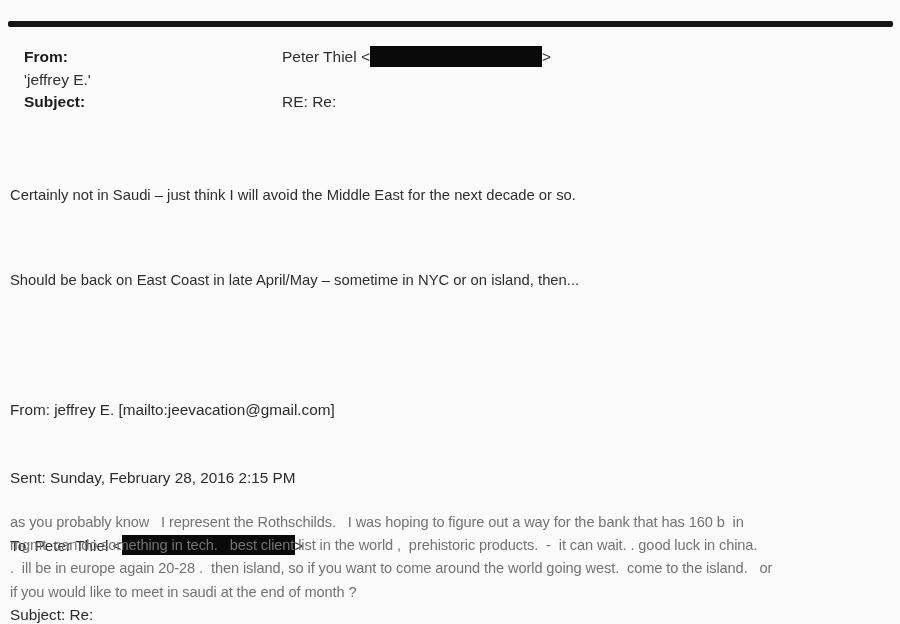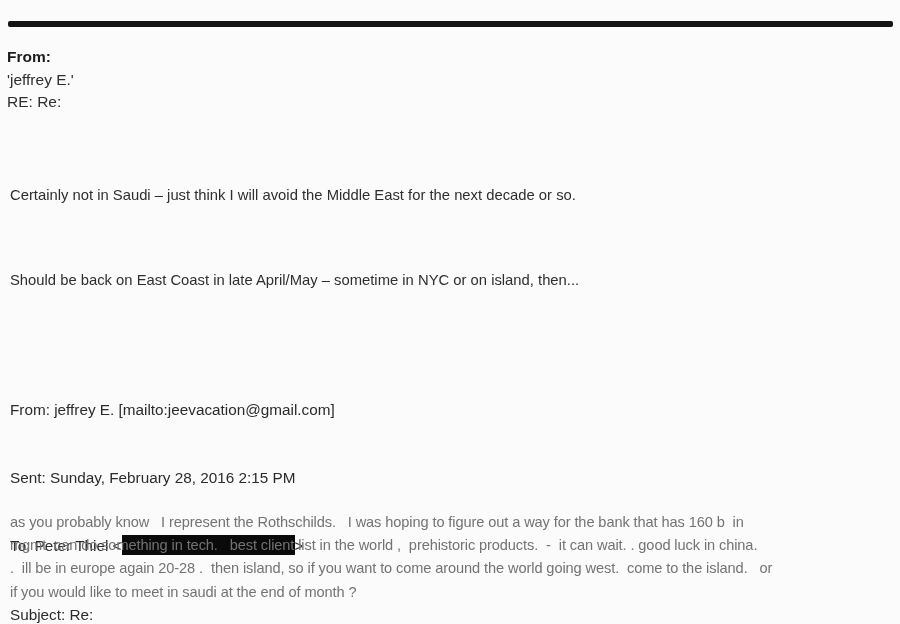--- a/index.html
+++ b/index.html
@@ -16,21 +16,21 @@
   }
   .top-rule {
     position: absolute;
     left: 8px; top: 21px;
     width: 885px; height: 6px;
     background: #151515;
     border-radius: 2px;
   }
   .header-block {
     position: absolute;
-    left: 7px; top: 46px;
+    left: 24px; top: 46px;
     font-size: 15.5px;
     line-height: 22.5px;
   }
   .header-row { display: flex; }
   .header-label {
     width: 258px;
     font-weight: bold;
     color: #1c1c1c;
   }
   .header-value { color: #2e2e2e; white-space: pre; }
@@ -71,25 +71,27 @@
 </head>
 <body>
 
 <div class="page">
 
   <div class="top-rule"></div>
 
   <div class="header-block">
     <div class="header-row">
       <span class="header-label">From:</span>
+      <span class="header-value"><span>Peter Thiel &lt;</span><span class="redaction r1"></span><span>&gt;</span></span>
     </div>
     <div class="header-row">
       <span class="header-value">'jeffrey E.'</span>
     </div>
     <div class="header-row">
+      <span class="header-label">Subject:</span>
       <span class="header-value">RE: Re:</span>
     </div>
   </div>
 
   <div class="para para-1">Certainly not in Saudi – just think I will avoid the Middle East for the next decade or so.</div>
 
   <div class="para para-2">Should be back on East Coast in late April/May – sometime in NYC or on island, then...</div>
 
   <div class="quoted-header">
     <div>From: jeffrey E. [mailto:jeevacation@gmail.com]</div>

